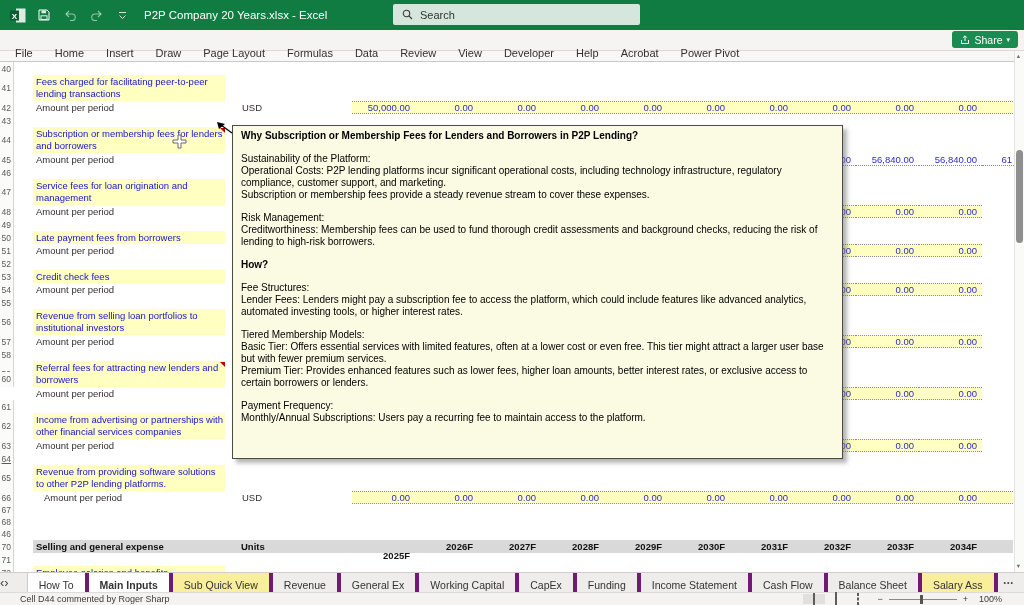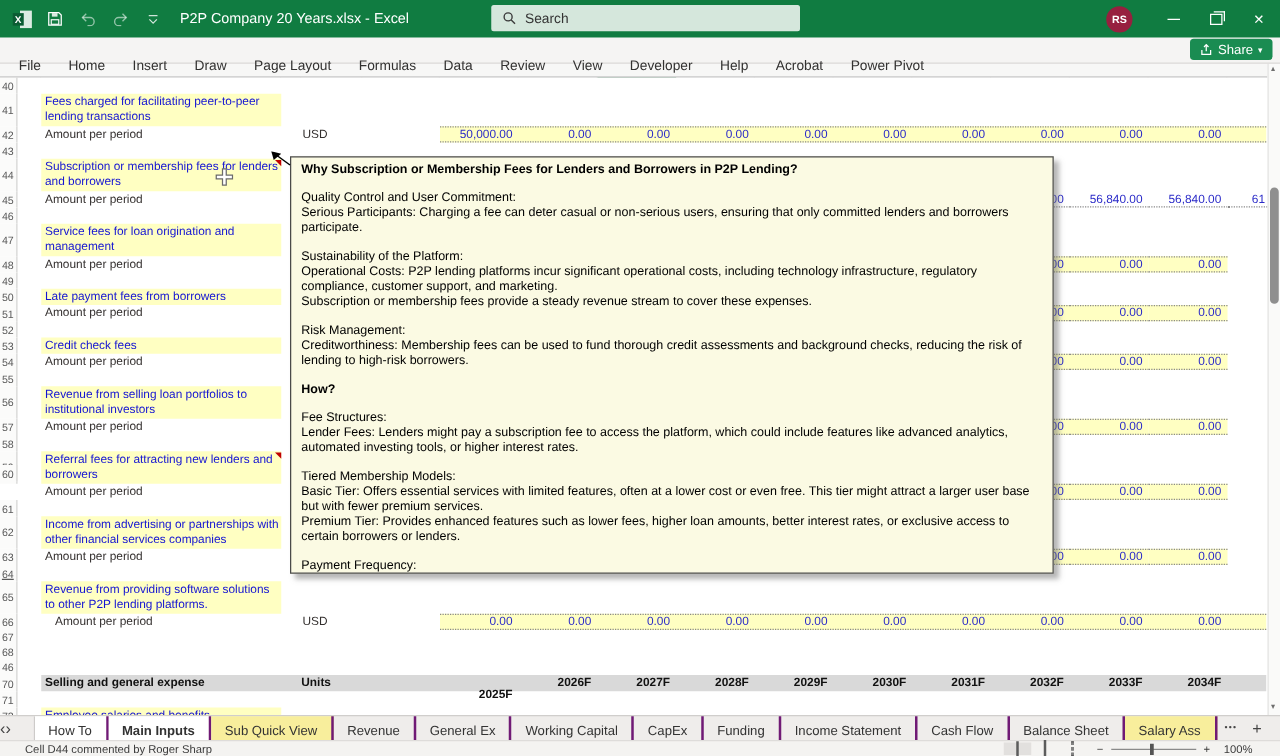--- a/index.html
+++ b/index.html
@@ -82,21 +82,21 @@
   
   .vscroll{position:absolute;left:1014px;top:50px;width:10px;height:522px;background:#FAFAF9;
            border-left:1px solid #E3E3E2;box-sizing:border-box;z-index:14}
   .varrow{position:absolute;left:0;width:9px;text-align:center;font-size:6.5px;color:#6e6e6e;line-height:10px}
   .vthumb{position:absolute;left:1px;top:100px;width:7px;height:93px;background:#8f8f8f;border-radius:3.5px}
   
   .tabbar{position:absolute;left:0;top:572px;width:1024px;height:20px;background:#EFEDEB;
           border-top:1px solid #D0CECC;box-sizing:border-box;display:flex;align-items:stretch;
           font-size:10.5px;color:#333;z-index:20}
   .tnav{width:22px;display:flex;align-items:center;justify-content:center;color:#444;font-size:13px}
-  .stab{display:flex;align-items:center;padding:12px 11px;border-right:2px solid #701a75;white-space:nowrap;
+  .stab{display:flex;align-items:center;padding:12px 11px;border-right:4px solid #701a75;white-space:nowrap;
         box-sizing:border-box}
   .stab.first{border-left:1px solid #CDCBC9;margin-left:18px;background:#fff}
   .stab.active{background:#fff;font-weight:bold;border-bottom:2px solid #1E7145}
   .stab.hl{background:#F8EE9C}
   .tbtn{display:flex;align-items:center;justify-content:center;color:#444;padding:0 6px;font-size:11px}
   
   .statusbar{position:absolute;left:0;top:592px;width:1024px;height:13px;background:#F4F3F1;
              border-top:1px solid #DEDCDA;box-sizing:border-box;display:flex;align-items:center;
              font-size:9px;color:#3b3b3b;z-index:21}
   .status-left{margin-left:20px;white-space:nowrap}
@@ -154,32 +154,20 @@
   </div>
   <span class="doc-title">P2P Company 20 Years.xlsx  -  Excel</span>
   <div class="searchbox">
     <span style="display:flex">
       <svg width="11" height="11" viewBox="0 0 11 11">
         <circle cx="4.5" cy="4.5" r="3.2" fill="none" stroke="#3b3b3b" stroke-width="1.1"></circle>
         <line x1="7" y1="7" x2="10" y2="10" stroke="#3b3b3b" stroke-width="1.1"></line>
       </svg>
     </span>
     <span>Search</span>
-  </div>
-  <div class="tb-right">
-    <div class="avatar">RS</div>
-    <div class="winbtn">
-        <span class="min-glyph"></span>
-      </div>
-    <div class="winbtn">
-        <span class="max-glyph"></span>
-      </div>
-    <div class="winbtn">
-        <span class="close-glyph">×</span>
-      </div>
   </div>
 </div>
 
 <div class="ribbonrow">
   <div id="ribbon-tabs" style="display:flex;height:100%">
       <div class="rtab">File</div>
       <div class="rtab">Home</div>
       <div class="rtab">Insert</div>
       <div class="rtab">Draw</div>
       <div class="rtab">Page Layout</div>
@@ -332,22 +320,20 @@
     <div class="yearcell" style="left: 667px; top: 540px; width: 63px; height: 13px; position: absolute; z-index: 3;">2030F</div>
     <div class="yearcell" style="left: 730px; top: 540px; width: 63px; height: 13px; position: absolute; z-index: 3;">2031F</div>
     <div class="yearcell" style="left: 793px; top: 540px; width: 63px; height: 13px; position: absolute; z-index: 3;">2032F</div>
     <div class="yearcell" style="left: 856px; top: 540px; width: 63px; height: 13px; position: absolute; z-index: 3;">2033F</div>
     <div class="yearcell" style="left: 919px; top: 540px; width: 63px; height: 13px; position: absolute; z-index: 3;">2034F</div>
     <div class="rownum" style="top: 553px; height: 13px;">71</div>
     <div class="rownum" style="top: 566px; height: 13px;">72</div>
     <div class="catcell" style="top: 566px; height: 13px;">Employee salaries and benefits</div>
     <div class="comment">
       <div class="cpara cbold">Why Subscription or Membership Fees for Lenders and Borrowers in P2P Lending?</div>
-      <div class="cpara">Quality Control and User Commitment:
-Serious Participants: Charging a fee can deter casual or non-serious users, ensuring that only committed lenders and borrowers participate.</div>
       <div class="cpara">Sustainability of the Platform:
 Operational Costs: P2P lending platforms incur significant operational costs, including technology infrastructure, regulatory compliance, customer support, and marketing.
 Subscription or membership fees provide a steady revenue stream to cover these expenses.</div>
       <div class="cpara">Risk Management:
 Creditworthiness: Membership fees can be used to fund thorough credit assessments and background checks, reducing the risk of lending to high-risk borrowers.</div>
       <div class="cpara cbold">How?</div>
       <div class="cpara">Fee Structures:
 Lender Fees: Lenders might pay a subscription fee to access the platform, which could include features like advanced analytics, automated investing tools, or higher interest rates.</div>
       <div class="cpara">Tiered Membership Models:
 Basic Tier: Offers essential services with limited features, often at a lower cost or even free. This tier might attract a larger user base but with fewer premium services.

